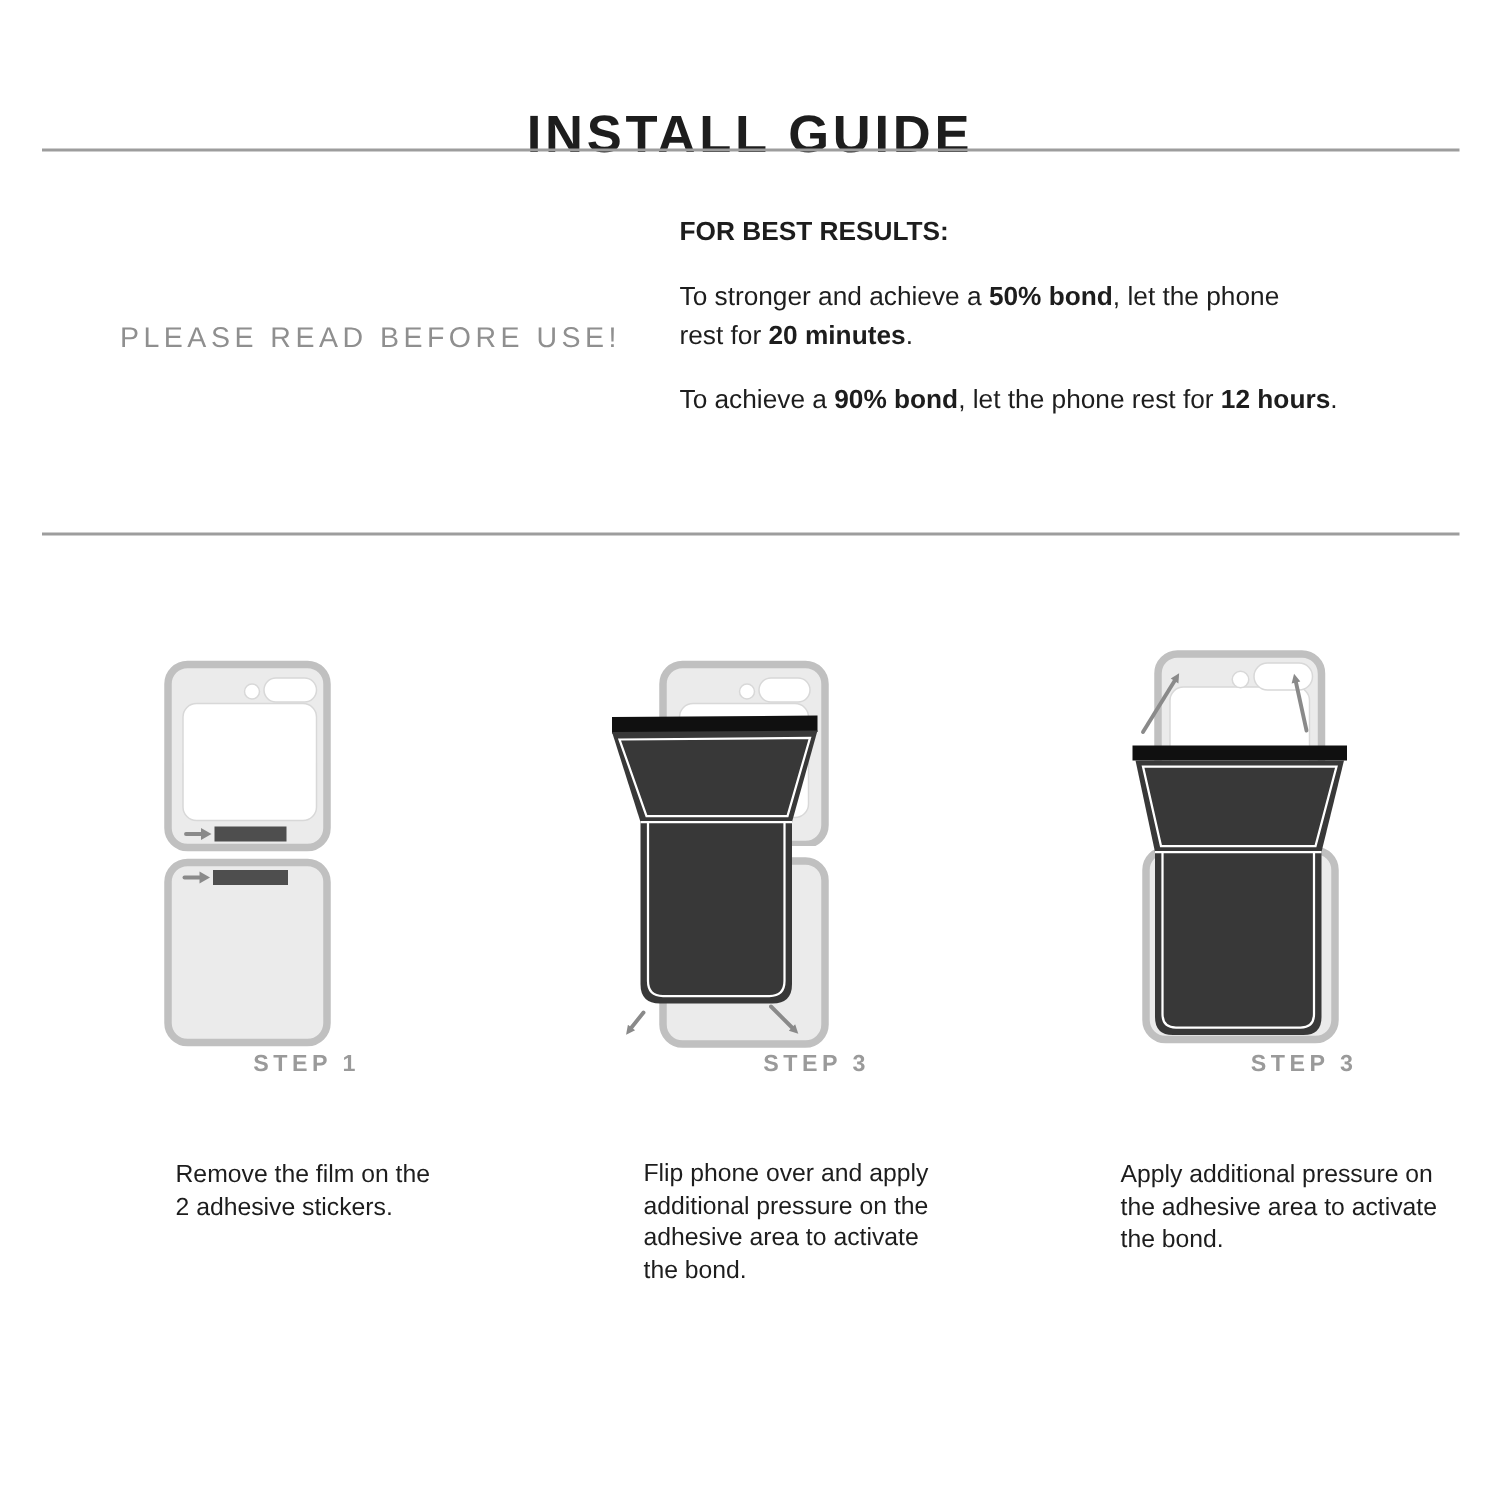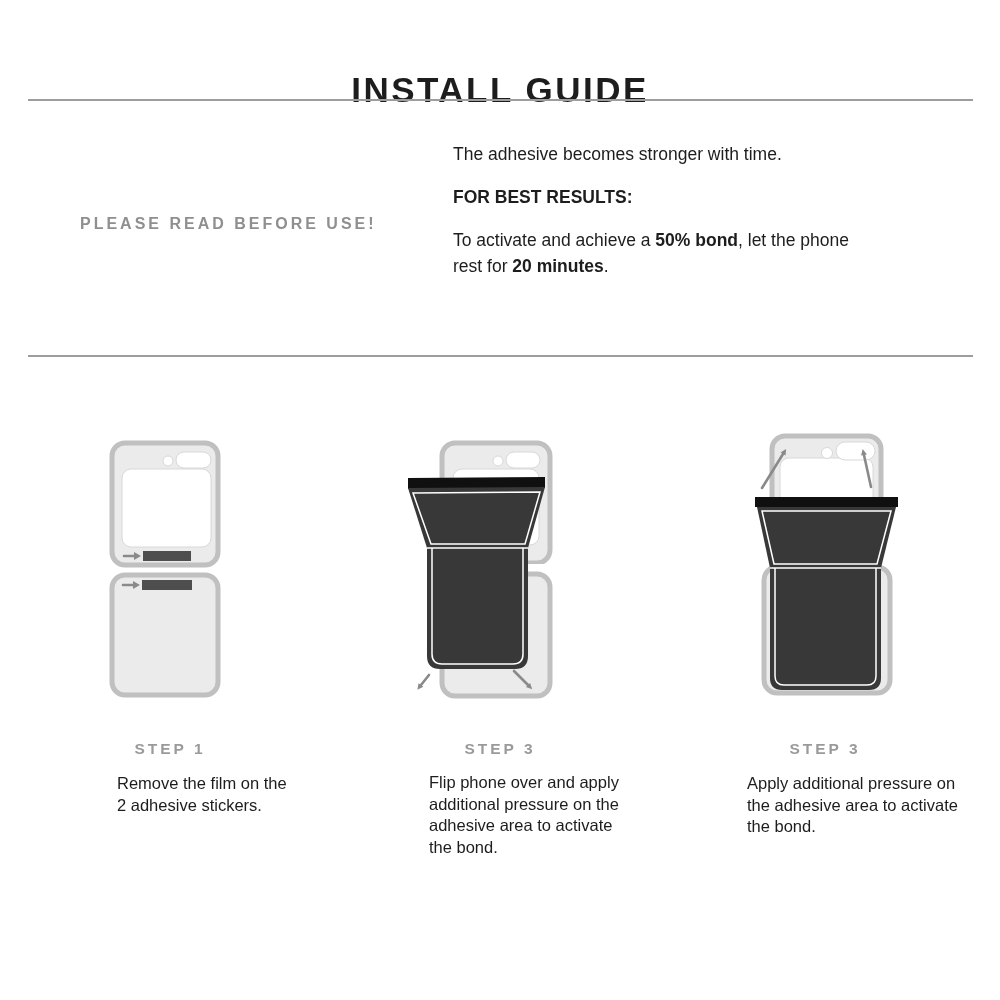--- a/index.html
+++ b/index.html
@@ -10,27 +10,27 @@
   }
   .title{
     position:absolute;top:34px;left:0;right:0;text-align:center;
     font-size:35px;font-weight:bold;letter-spacing:2.5px;color:var(--text,#1d1d1d);margin-top:36px;
   }
   .divider{position:absolute;left:28px;width:945px;height:2px;background:var(--divider,#9d9d9d);}
   #divider1{top:99px;}
   #divider2{top:355px;}
   .notice-heading{
     position:absolute;left:80px;top:215px;
-    font-size:16px;font-weight:bold;letter-spacing:3px;color:var(--muted-heading,#8f8f8f);
+    font-size:19px;font-weight:normal;letter-spacing:3px;color:var(--muted-heading,#8f8f8f);
   }
   .notice-body{position:absolute;left:453px;top:141px;width:528px;font-size:17.5px;line-height:26px;}
   .notice-body p{margin:0 0 17px 0;white-space:pre-line;}
   .notice-body .bold, .notice-body b, .seg-b{font-weight:bold;}
   .step-label{
-    position:absolute;top:740px;text-align:center;
+    position:absolute;top:701px;text-align:right;
     font-size:15.5px;font-weight:bold;letter-spacing:3px;color:var(--muted-label,#9a9a9a);
   }
   .step-desc{position:absolute;font-size:16.5px;line-height:21.5px;margin-left:42px;}
   .step-desc p{margin:0 0 17px 0;white-space:pre-line;}
   .illustration{position:absolute;}
   
   .case{fill:var(--case-fill,#ebebeb);stroke:var(--case-stroke,#c0c0c0);stroke-width:5;}
   .cutout{fill:#fff;stroke:#d8d8d8;stroke-width:1;}
   .gap{fill:#fff;}
   .sticker{fill:var(--sticker,#4e4e4e);}
@@ -43,24 +43,24 @@
 </head>
 <body>
 
 <div class="title">INSTALL GUIDE</div>
 
 <div class="divider" id="divider1"></div>
 
 <div class="notice-heading">PLEASE READ BEFORE USE!</div>
 
 <div class="notice-body">
-  <p>The adhesive becomes stronger with time.</p>
   <p class="bold">FOR BEST RESULTS:</p>
-  <p><span>To activate and achieve a </span><span class="seg-b">50% bond</span><span>, let the phone
+  <p><span>To stronger and achieve a </span><span class="seg-b">50% bond</span><span>, let the phone
 rest for </span><span class="seg-b">20 minutes</span><span>.</span></p>
+  <p><span>To achieve a </span><span class="seg-b">90% bond</span><span>, let the phone rest for </span><span class="seg-b">12 hours</span><span>.</span></p>
 </div>
 
 <div class="divider" id="divider2"></div>
 
 <svg class="illustration" style="left:100px;top:433px" width="140" height="270" viewBox="0 0 140 270">
   <rect class="case" x="12" y="10" width="106" height="122" rx="13"></rect>
   <rect class="cutout" x="22" y="36" width="89" height="78" rx="9"></rect>
   <circle class="cutout" cx="68" cy="28" r="5"></circle>
   <rect class="cutout" x="76" y="19" width="35" height="16" rx="8"></rect>
   <rect class="sticker" x="43" y="118" width="48" height="10"></rect>

